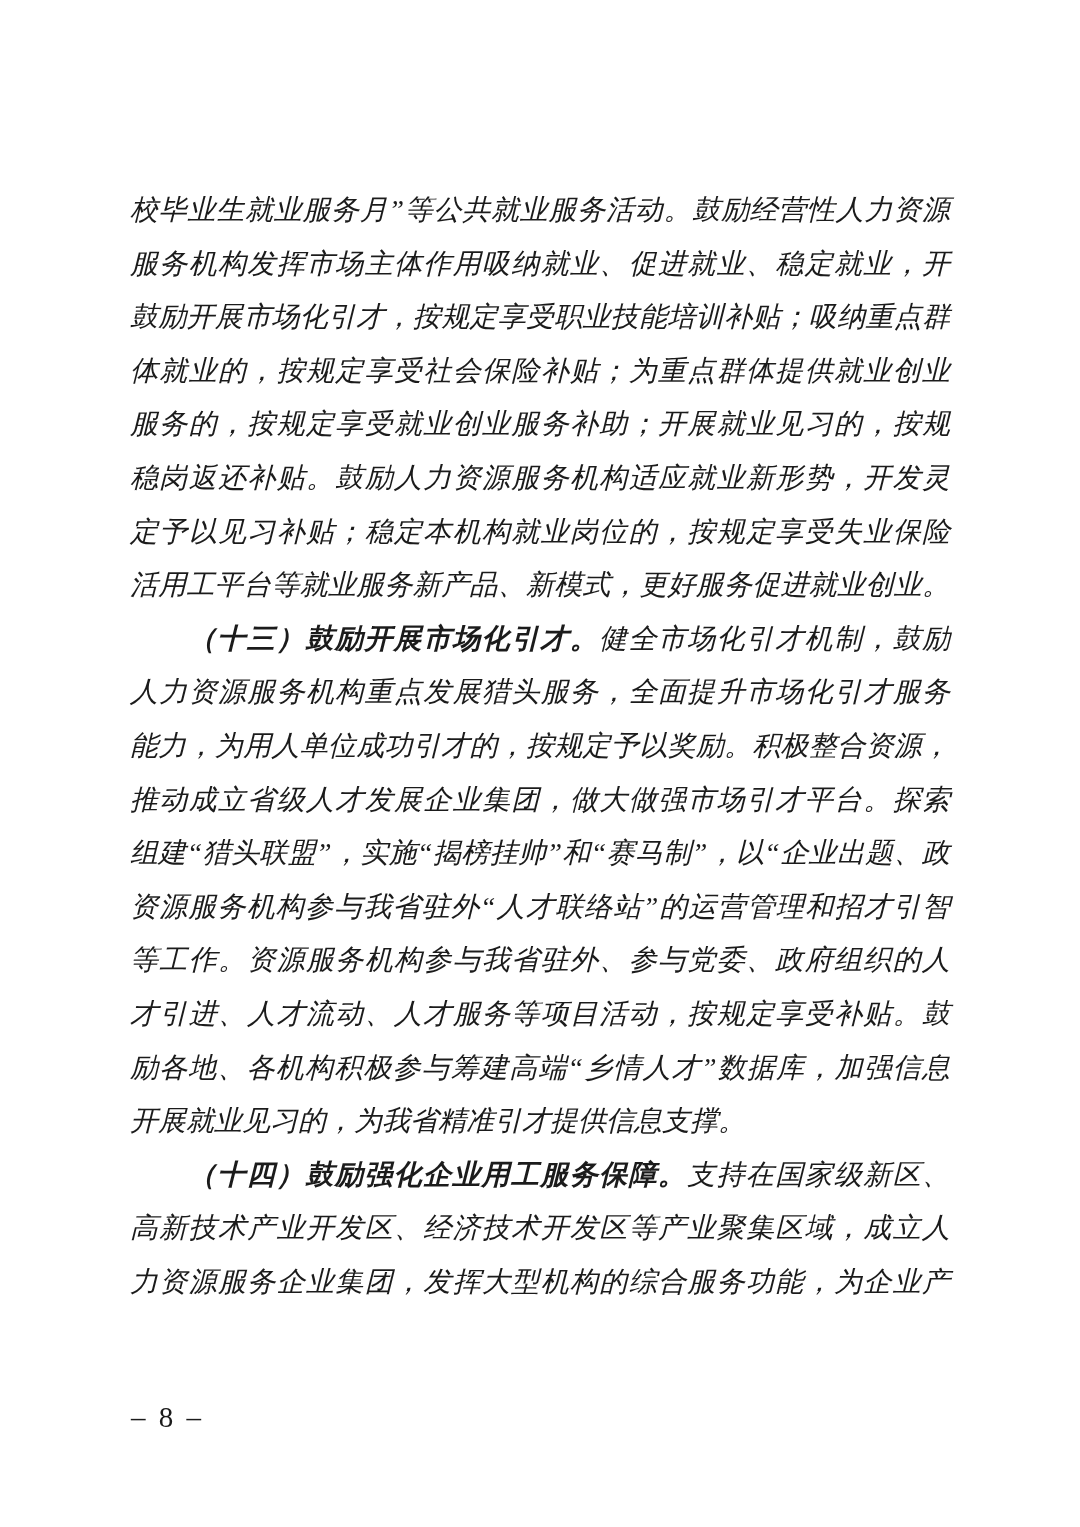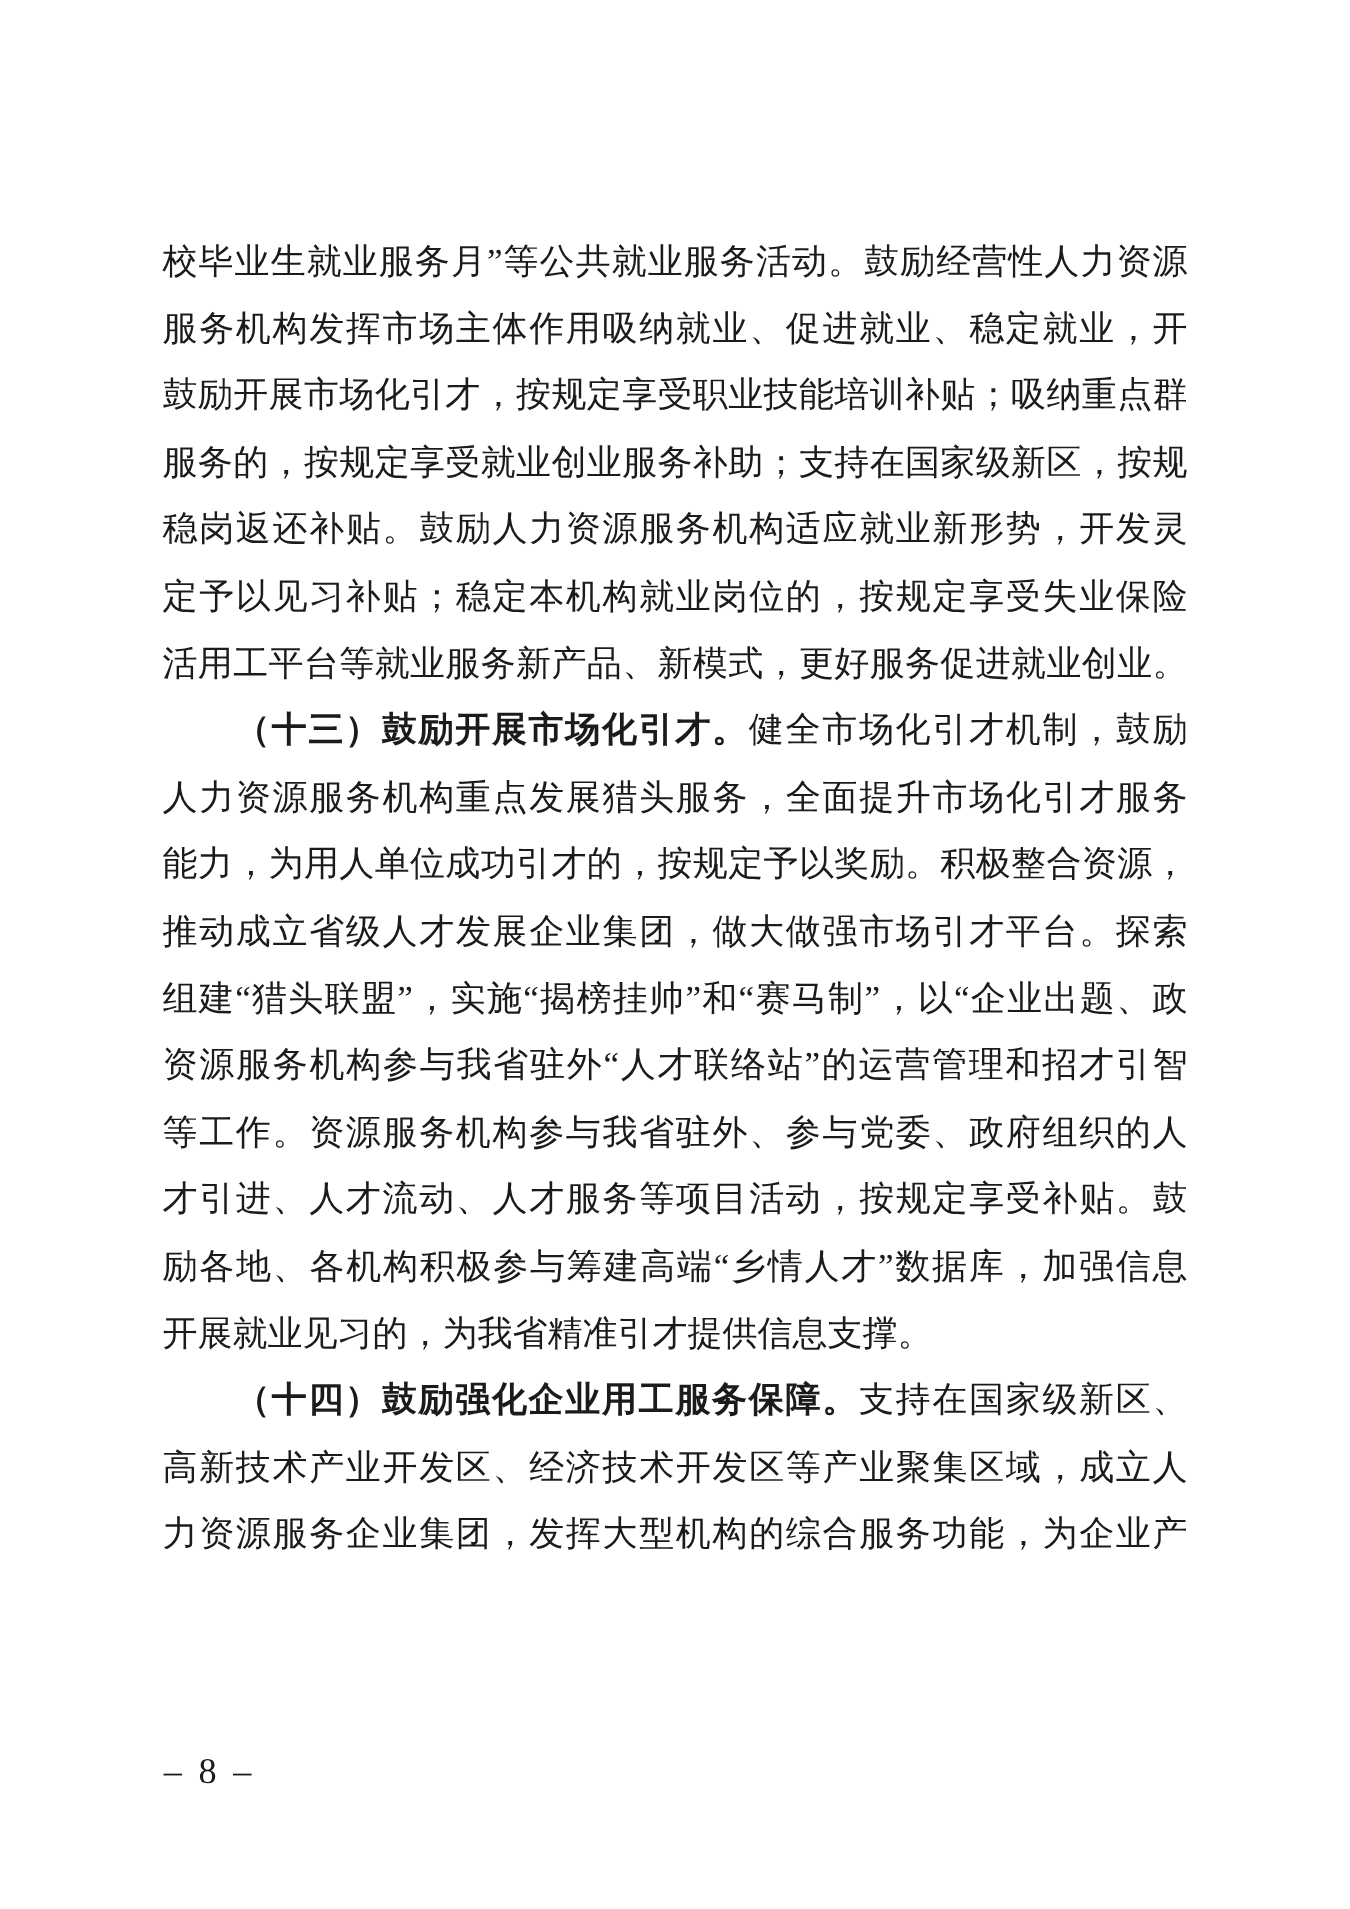--- a/index.html
+++ b/index.html
@@ -16,20 +16,21 @@
     font-family: "Liberation Serif", "DejaVu Serif", serif;
     color: #1b1b1b;
   }
   .doc-body {
     position: absolute;
     left: 130px;
     top: 183px;
     width: 820px;
     font-size: 28px;
     line-height: 53.6px;
+    font-style: italic;
   }
   .line {
     height: 53.6px;
     white-space: nowrap;
     text-align: justify;
     text-align-last: justify;
     text-justify: inter-character;
   }
   .line.indent {
     text-indent: 58px;
@@ -51,21 +52,22 @@
 </style>
 </head>
 <body>
 
 <div class="page">
 
   <div class="doc-body">
     <div class="line">校毕业生就业服务月”等公共就业服务活动。鼓励经营性人力资源</div>
     <div class="line">服务机构发挥市场主体作用吸纳就业、促进就业、稳定就业，开</div>
     <div class="line">鼓励开展市场化引才，按规定享受职业技能培训补贴；吸纳重点群</div>
-    <div class="line">服务的，按规定享受就业创业服务补助；支持在国家级新区，按规</div>
+    <div class="line">体就业的，按规定享受社会保险补贴；为重点群体提供就业创业</div>
+    <div class="line">服务的，按规定享受就业创业服务补助；开展就业见习的，按规</div>
     <div class="line">稳岗返还补贴。鼓励人力资源服务机构适应就业新形势，开发灵</div>
     <div class="line">定予以见习补贴；稳定本机构就业岗位的，按规定享受失业保险</div>
     <div class="line">活用工平台等就业服务新产品、新模式，更好服务促进就业创业。</div>
     <div class="line indent"><span class="heading-bold">（十三）鼓励开展市场化引才。</span><span>健全市场化引才机制，鼓励</span></div>
     <div class="line">人力资源服务机构重点发展猎头服务，全面提升市场化引才服务</div>
     <div class="line">能力，为用人单位成功引才的，按规定予以奖励。积极整合资源，</div>
     <div class="line">推动成立省级人才发展企业集团，做大做强市场引才平台。探索</div>
     <div class="line">组建“猎头联盟”，实施“揭榜挂帅”和“赛马制”，以“企业出题、政</div>
     <div class="line">资源服务机构参与我省驻外“人才联络站”的运营管理和招才引智</div>
     <div class="line">等工作。资源服务机构参与我省驻外、参与党委、政府组织的人</div>

